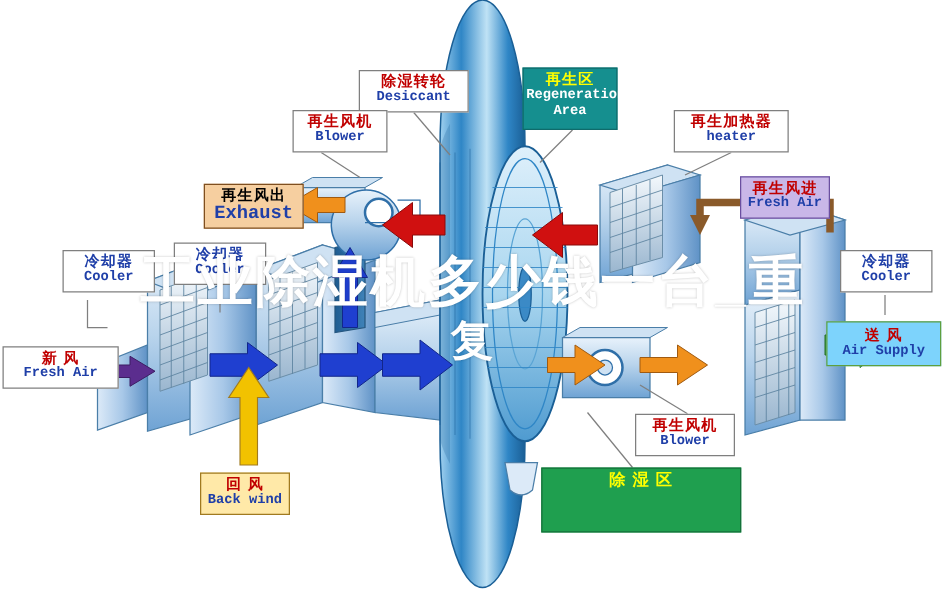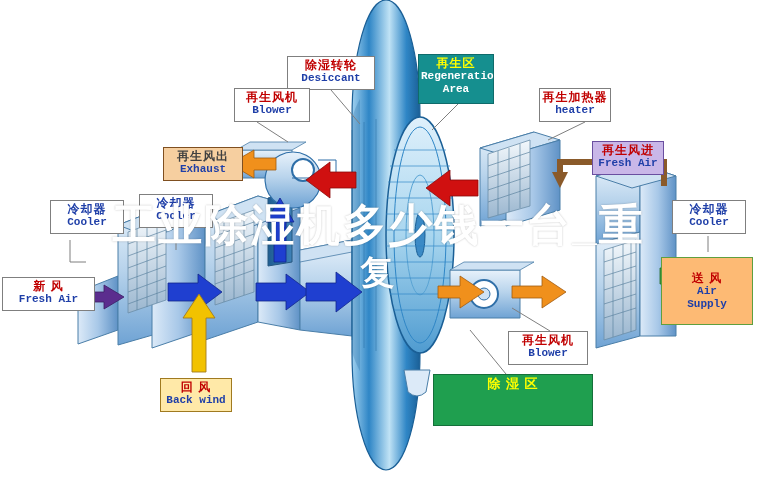--- a/index.html
+++ b/index.html
@@ -216,27 +216,27 @@
         <span class="en" style="color: rgb(31, 63, 168); font-size: 11px;">Desiccant</span>
       </div>
       <div class="lbl" style="left: 234px; top: 88px; width: 76px; min-height: 34px; background: rgb(255, 255, 255); border: 1px solid rgb(127, 127, 127); padding: 2px;">
         <span class="cn" style="color: rgb(192, 0, 0); font-size: 12px;">再生风机</span>
         <span class="en" style="color: rgb(31, 63, 168); font-size: 11px;">Blower</span>
       </div>
       <div class="lbl" style="left: 418px; top: 54px; width: 76px; min-height: 50px; background: rgb(21, 143, 143); border: 1px solid rgb(15, 107, 107); padding: 2px;">
         <span class="cn" style="color: rgb(255, 255, 0); font-size: 12px;">再生区</span>
         <span class="en" style="color: rgb(255, 255, 255); font-size: 11px;">Regeneration Area</span>
       </div>
-      <div class="lbl" style="left: 539px; top: 88px; width: 72px; min-height: 34px; background: rgb(255, 255, 255); border: 1px solid rgb(127, 127, 127); padding: 2px;">
+      <div class="lbl" style="left: 539px; top: 88px; width: 92px; min-height: 34px; background: rgb(255, 255, 255); border: 1px solid rgb(127, 127, 127); padding: 2px;">
         <span class="cn" style="color: rgb(192, 0, 0); font-size: 12px;">再生加热器</span>
         <span class="en" style="color: rgb(31, 63, 168); font-size: 11px;">heater</span>
       </div>
       <div class="lbl" style="left: 163px; top: 147px; width: 80px; min-height: 34px; background: rgb(246, 207, 160); border: 1px solid rgb(127, 79, 32); padding: 2px;">
-        <span class="cn" style="color: #404040; font-size: 12px;">再生风出</span>
-        <span class="en" style="color: rgb(31, 63, 168); font-size: 11px;">Exhaust</span>
+        <span class="cn" style="color: #000000; font-size: 12px;">再生风出</span>
+        <span class="en" style="color: rgb(31, 63, 168); font-size: 15px;">Exhaust</span>
       </div>
       <div class="lbl" style="left: 592px; top: 141px; width: 72px; min-height: 34px; background: rgb(201, 183, 232); border: 1px solid rgb(106, 79, 160); padding: 2px;">
         <span class="cn" style="color: rgb(192, 0, 0); font-size: 12px;">再生风进</span>
         <span class="en" style="color: rgb(31, 63, 168); font-size: 11px;">Fresh Air</span>
       </div>
       <div class="lbl" style="left: 50px; top: 200px; width: 74px; min-height: 34px; background: rgb(255, 255, 255); border: 1px solid rgb(127, 127, 127); padding: 2px;">
         <span class="cn" style="color: rgb(31, 63, 168); font-size: 12px;">冷却器</span>
         <span class="en" style="color: rgb(31, 63, 168); font-size: 11px;">Cooler</span>
       </div>
       <div class="lbl" style="left: 139px; top: 194px; width: 74px; min-height: 34px; background: rgb(255, 255, 255); border: 1px solid rgb(127, 127, 127); padding: 2px;">
@@ -244,21 +244,21 @@
         <span class="en" style="color: rgb(31, 63, 168); font-size: 11px;">Cooler</span>
       </div>
       <div class="lbl" style="left: 672px; top: 200px; width: 74px; min-height: 34px; background: rgb(255, 255, 255); border: 1px solid rgb(127, 127, 127); padding: 2px;">
         <span class="cn" style="color: rgb(31, 63, 168); font-size: 12px;">冷却器</span>
         <span class="en" style="color: rgb(31, 63, 168); font-size: 11px;">Cooler</span>
       </div>
       <div class="lbl" style="left: 2px; top: 277px; width: 93px; min-height: 34px; background: rgb(255, 255, 255); border: 1px solid rgb(127, 127, 127); padding: 2px;">
         <span class="cn" style="color: rgb(192, 0, 0); font-size: 12px;">新 风</span>
         <span class="en" style="color: rgb(31, 63, 168); font-size: 11px;">Fresh Air</span>
       </div>
-      <div class="lbl" style="left: 661px; top: 257px; width: 92px; min-height: 34px; background: #fdba74; border: 1px solid rgb(95, 159, 63); padding: 14px;">
+      <div class="lbl" style="left: 661px; top: 257px; width: 92px; min-height: 34px; background: #7dd3fc; border: 1px solid rgb(95, 159, 63); padding: 4px;">
         <span class="cn" style="color: rgb(192, 0, 0); font-size: 12px;">送 风</span>
         <span class="en" style="color: rgb(31, 63, 168); font-size: 11px;">Air Supply</span>
       </div>
       <div class="lbl" style="left: 508px; top: 331px; width: 80px; min-height: 34px; background: rgb(255, 255, 255); border: 1px solid rgb(127, 127, 127); padding: 2px;">
         <span class="cn" style="color: rgb(192, 0, 0); font-size: 12px;">再生风机</span>
         <span class="en" style="color: rgb(31, 63, 168); font-size: 11px;">Blower</span>
       </div>
       <div class="lbl" style="left: 160px; top: 378px; width: 72px; min-height: 34px; background: rgb(255, 233, 168); border: 1px solid rgb(160, 122, 32); padding: 2px;">
         <span class="cn" style="color: rgb(192, 0, 0); font-size: 12px;">回 风</span>
         <span class="en" style="color: rgb(31, 63, 168); font-size: 11px;">Back wind</span>

